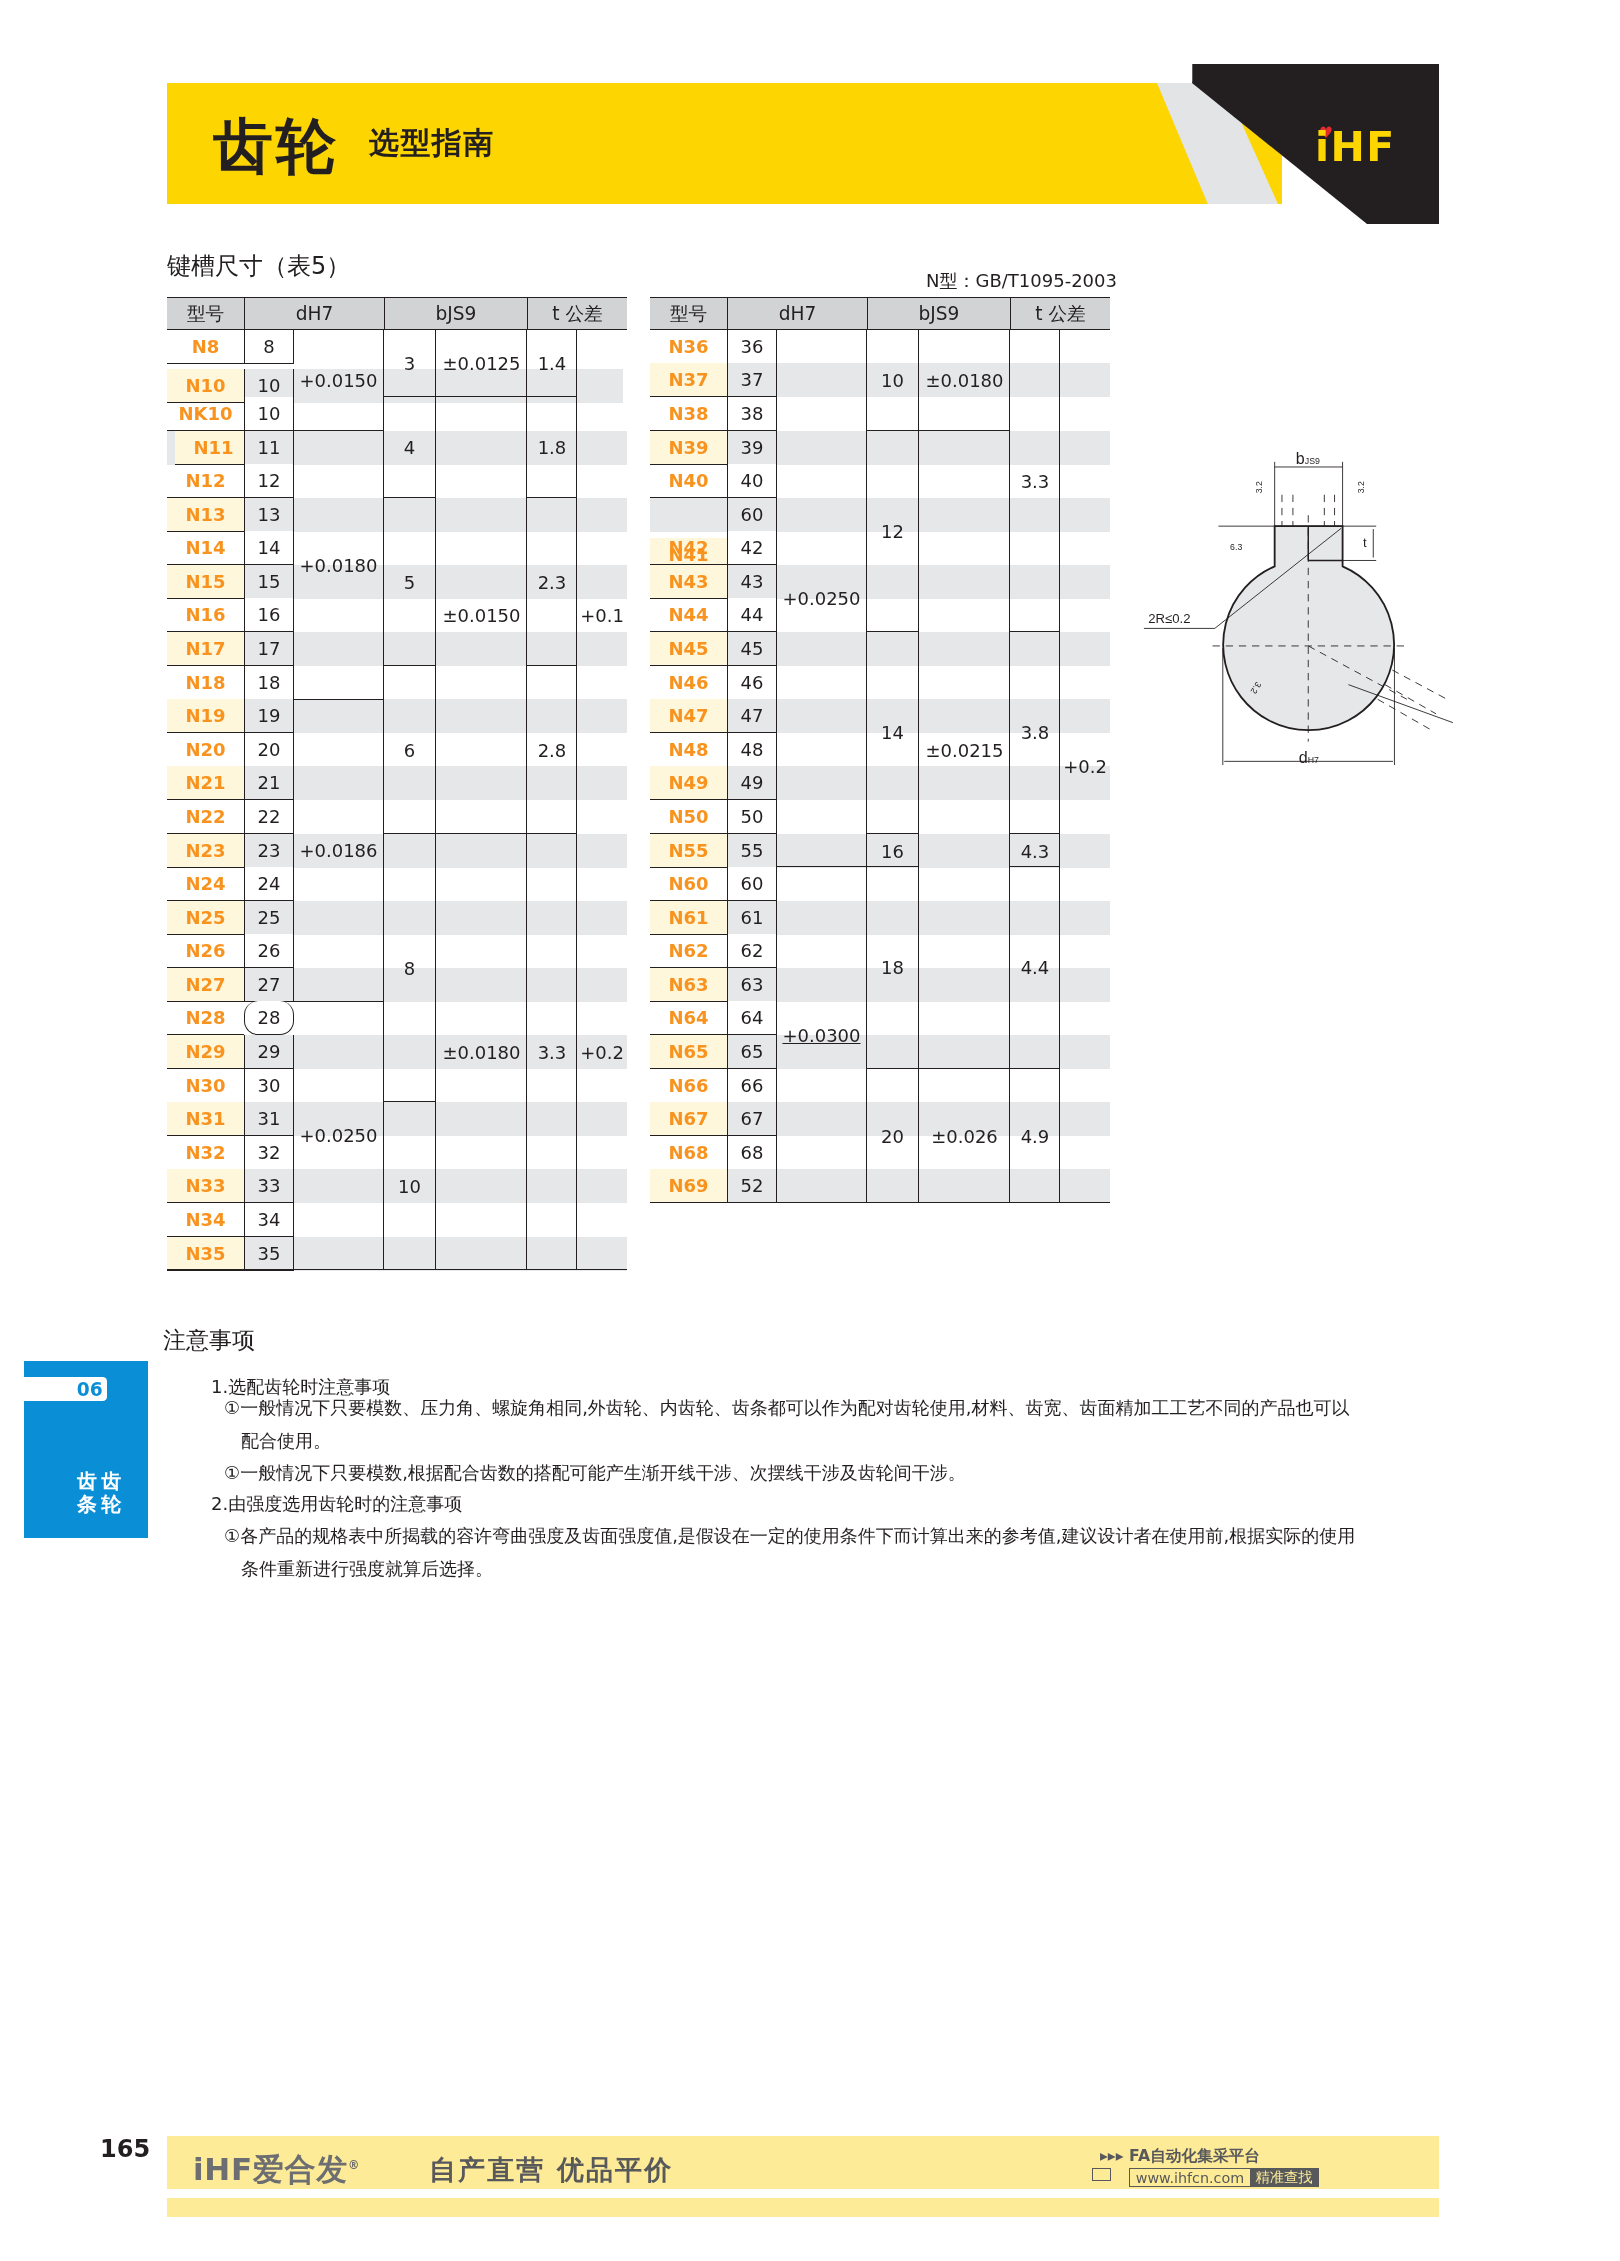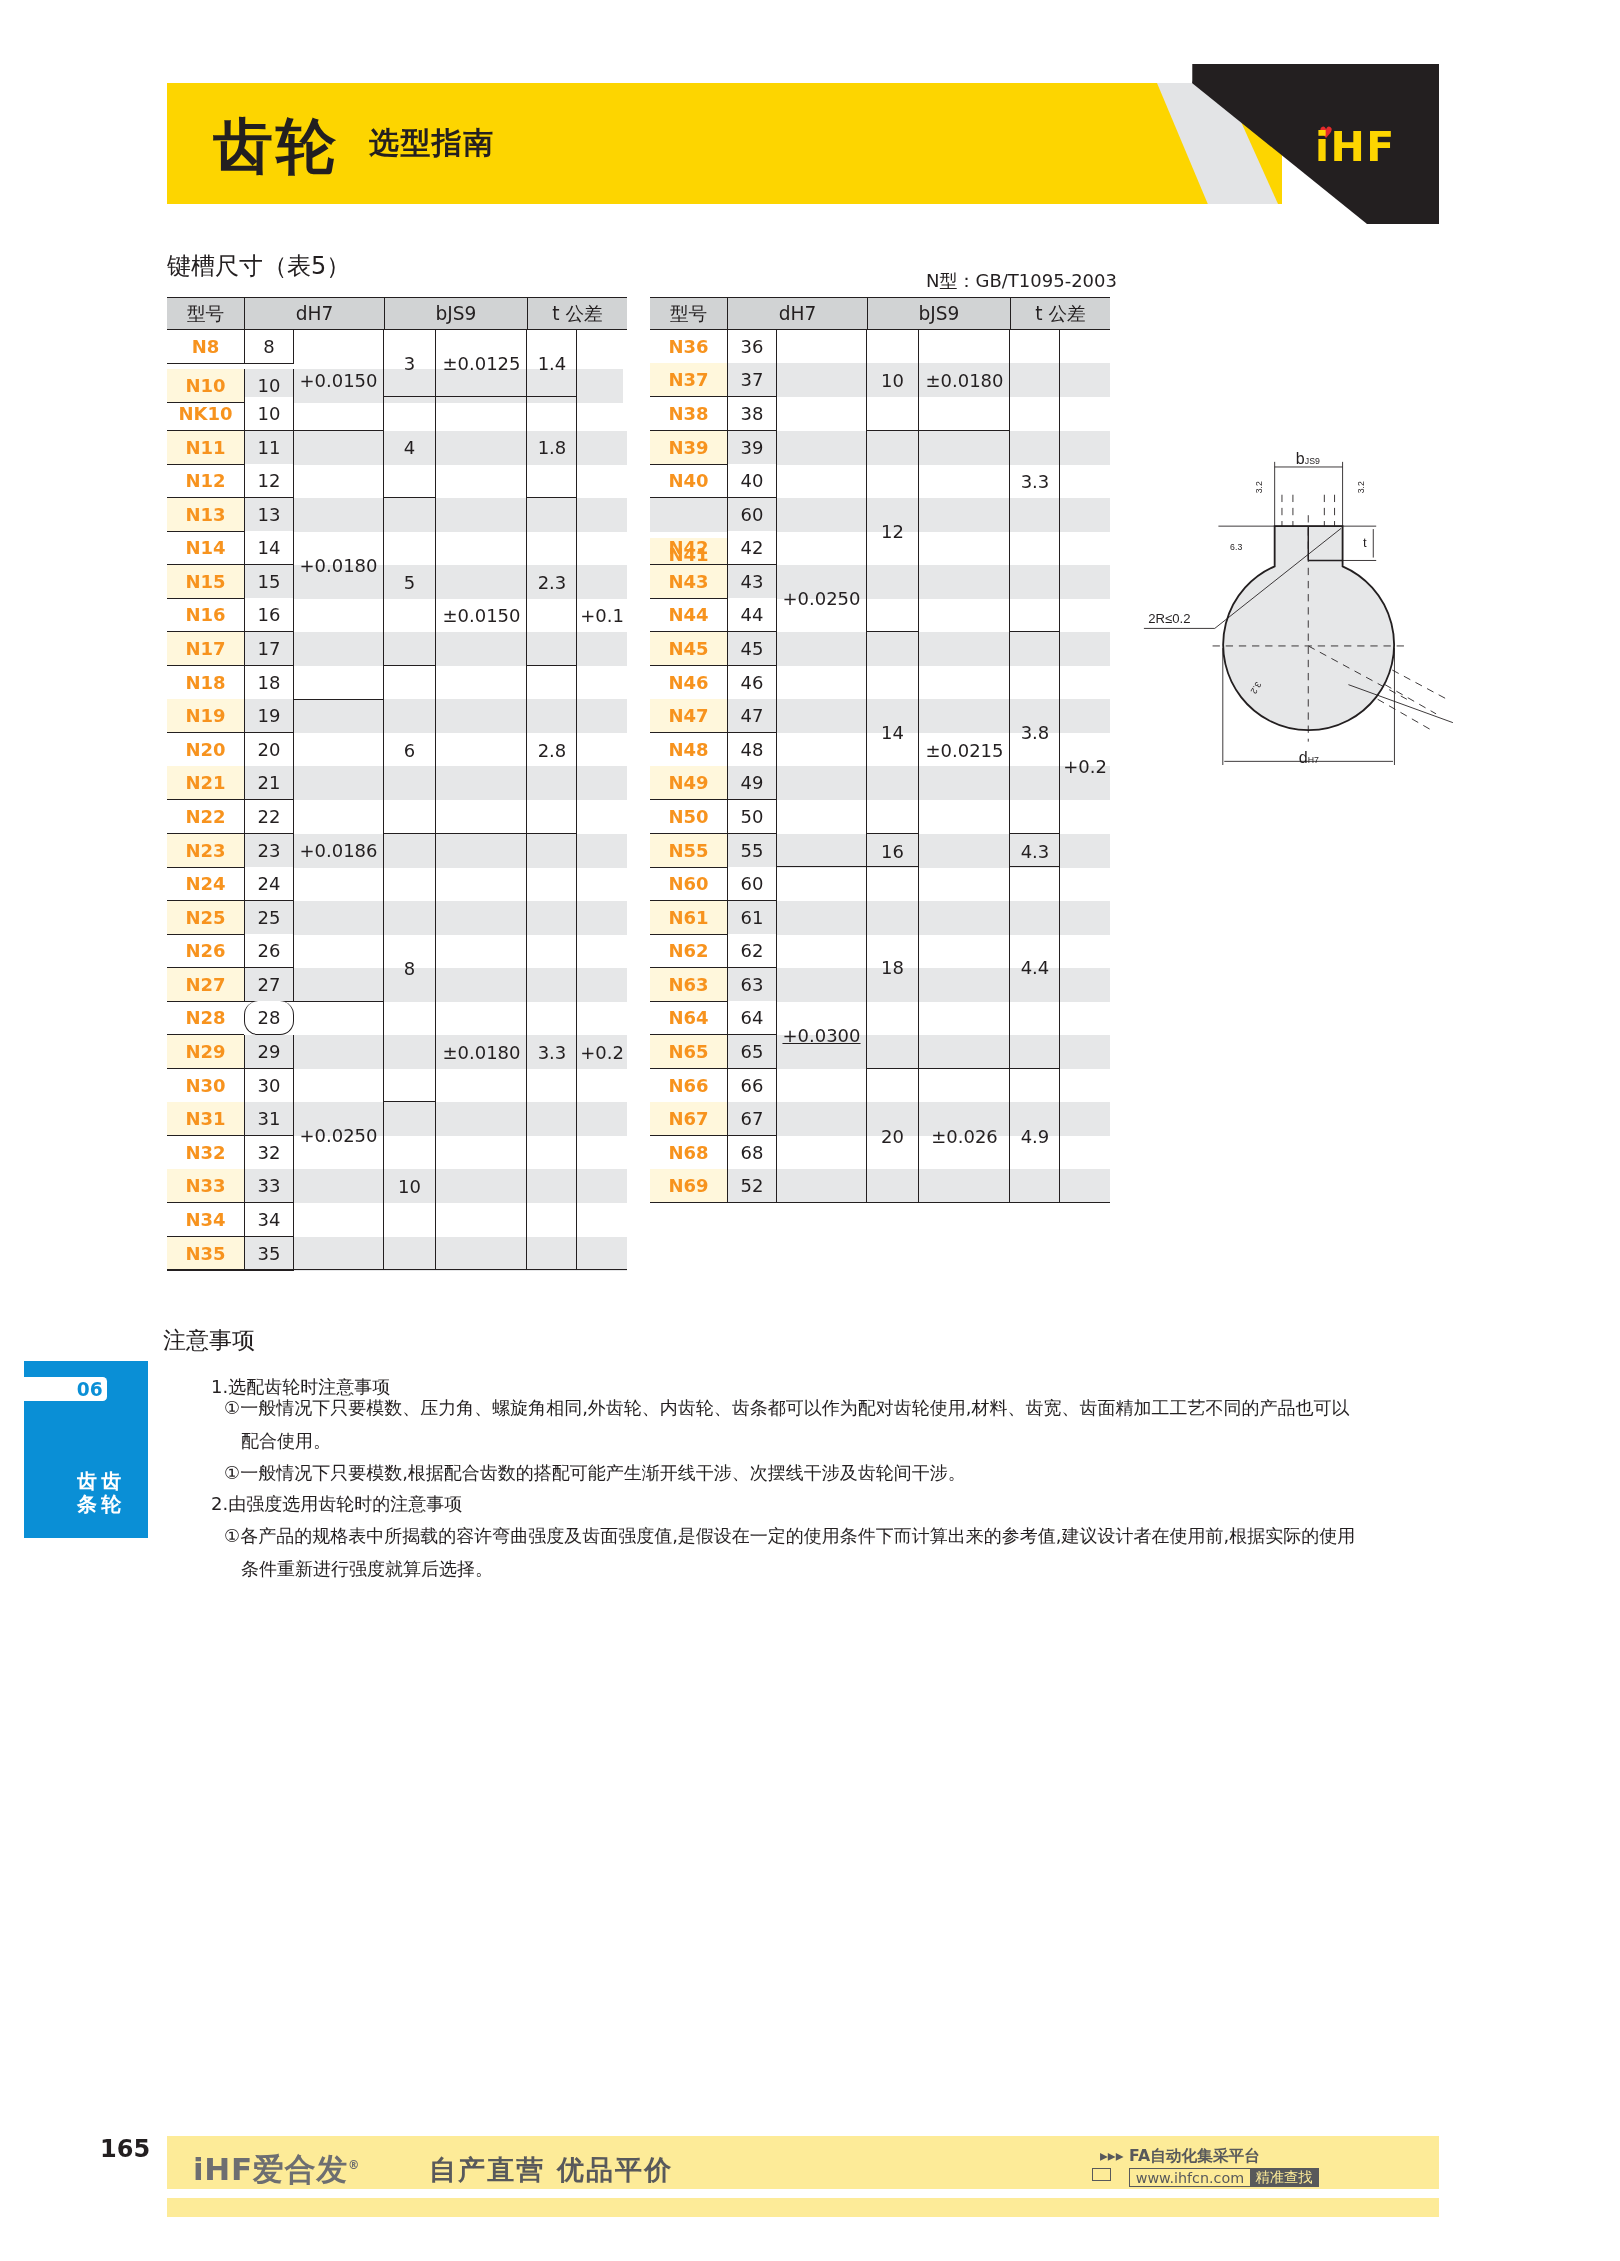--- a/index.html
+++ b/index.html
@@ -76,21 +76,21 @@
     </div>
     <div class="row alt" style="top: 66px; width: 456px; margin-top: 6px;">
       <div class="cell model" style="left: 0px; width: 77px;">N10</div>
       <div class="cell d" style="left: 77px; width: 50px;">10</div>
     </div>
     <div class="row" style="top: 100px; width: 460px;">
       <div class="cell model" style="left: 0px; width: 77px;">NK10</div>
       <div class="cell d" style="left: 77px; width: 50px;">10</div>
     </div>
     <div class="row alt" style="top: 134px; width: 460px;">
-      <div class="cell model" style="left: 0px; width: 77px;">N11</div>
+      <div class="cell model" style="left: 8px; width: 77px;">N11</div>
       <div class="cell d" style="left: 77px; width: 50px;">11</div>
     </div>
     <div class="row" style="top: 167px; width: 460px;">
       <div class="cell model" style="left: 0px; width: 77px;">N12</div>
       <div class="cell d" style="left: 77px; width: 50px;">12</div>
     </div>
     <div class="row alt" style="top: 201px; width: 460px;">
       <div class="cell model" style="left: 0px; width: 77px;">N13</div>
       <div class="cell d" style="left: 77px; width: 50px;">13</div>
     </div>

